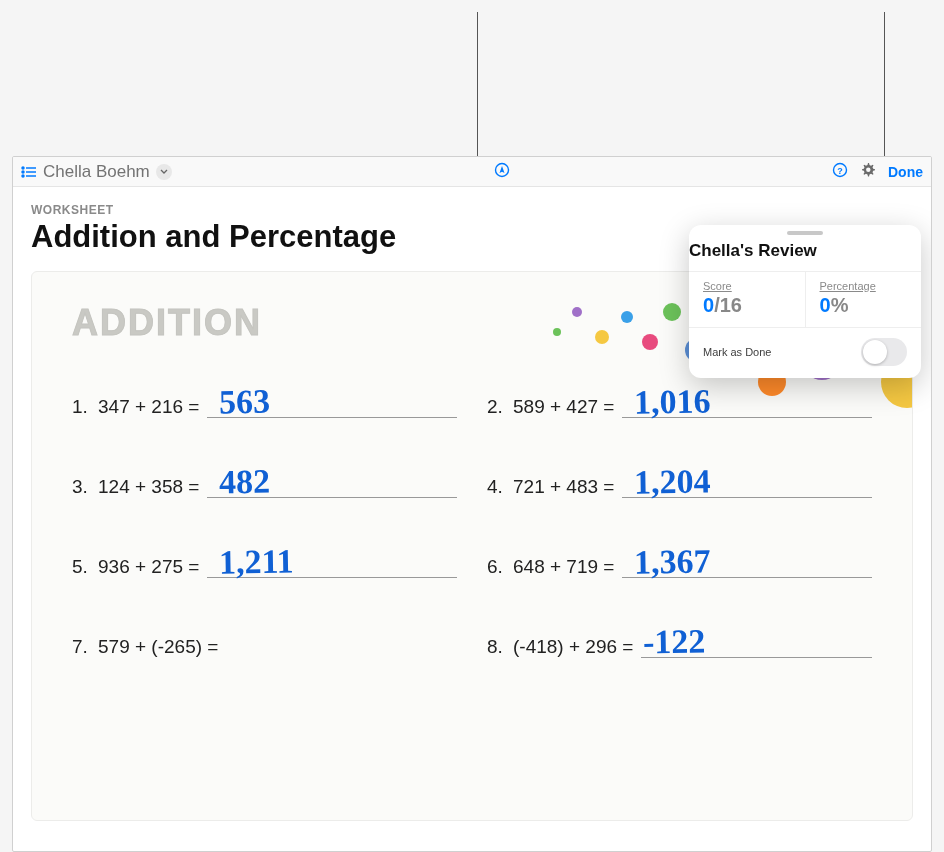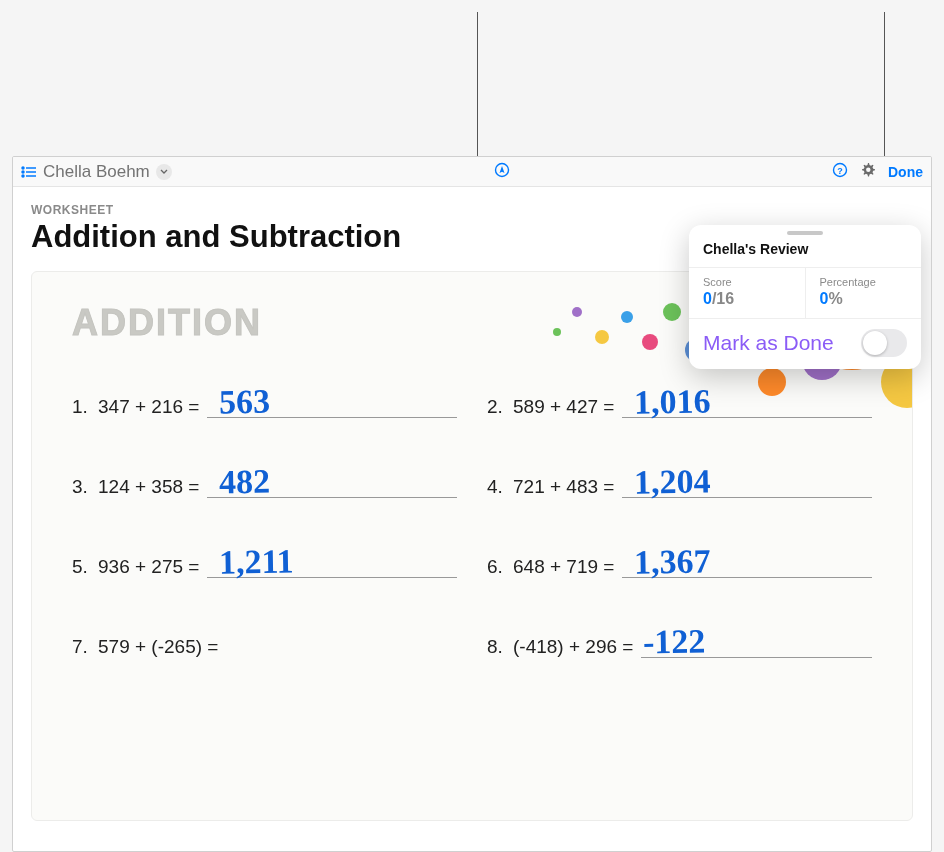--- a/index.html
+++ b/index.html
@@ -151,42 +151,42 @@
       border-radius: 12px;
       box-shadow: 0 8px 30px rgba(0,0,0,0.22);
       z-index: 20;
       overflow: hidden;
     }
     .review-grabber {
       width: 36px; height: 4px; background: #c8c8c8; border-radius: 2px;
       margin: 6px auto 4px auto;
     }
     .review-title {
-      font-size: 14px; font-weight: 700; color: #111;
-      padding: 2px 14px 10px 14px;
+      font-size: 17px; font-weight: 700; color: #111;
+      padding: 2px 14px 10px 0;
     }
     .review-stats {
       display: flex;
       border-top: 1px solid #eee;
       border-bottom: 1px solid #eee;
     }
     .stat {
       flex: 1;
       padding: 8px 14px 10px 14px;
     }
     .stat + .stat { border-left: 1px solid #eee; }
-    .stat-label { font-size: 11px; color: #8a8a8a; margin-bottom: 2px; }
-    .stat-value { font-size: 16px; font-weight: 700; }
+    .stat-label { font-size: 11px; color: #8a8a8a; margin-bottom: 2px; text-decoration: underline; }
+    .stat-value { font-size: 20px; font-weight: 700; }
     .stat-value .primary { color: #007aff; }
     .stat-value .secondary { color: #888; font-weight: 600; }
     .mark-done-row {
       display: flex; align-items: center; justify-content: space-between;
       padding: 10px 14px 12px 14px;
     }
-    .mark-done-label { font-size: 21px; color: #8b5cf6; }
+    .mark-done-label { font-size: 11px; color: #404040; }
     .switch {
       width: 46px; height: 28px; background: #e9e9eb; border-radius: 14px;
       position: relative;
     }
     .switch-knob {
       position: absolute; left: 2px; top: 2px;
       width: 24px; height: 24px; background: #fff; border-radius: 12px;
       box-shadow: 0 1px 3px rgba(0,0,0,0.25);
     }
   </style>
@@ -241,21 +241,21 @@
             <path d="M8 1 L9 1 L9.5 3 L11 3.8 L12.8 2.8 L13.5 3.5 L12.5 5.3 L13.2 6.8 L15 7.2 L15 8.2 L13.2 8.8 L12.5 10.3 L13.5 12 L12.8 12.8 L11 11.8 L9.5 12.6 L9 14.5 L8 14.5 L7.5 12.6 L6 11.8 L4.2 12.8 L3.5 12 L4.5 10.3 L3.8 8.8 L2 8.2 L2 7.2 L3.8 6.8 L4.5 5.3 L3.5 3.5 L4.2 2.8 L6 3.8 L7.5 3 Z" fill="#6b6b6b"></path>
             <circle cx="8.3" cy="7.8" r="2.2" fill="#f9f9f9"></circle>
           </svg>
       </span>
       <span class="done-btn">Done</span>
     </div>
   </div>
 
   <div class="content">
     <div class="doctype-label">WORKSHEET</div>
-    <div class="doc-title">Addition and Subtraction</div>
+    <div class="doc-title">Addition and Percentage</div>
 
     <div class="worksheet-body">
       <div class="circles" id="circles">
           <div class="circle" style="left: 272px; top: 12px; width: 116px; height: 116px; background: rgb(255, 138, 42);"></div>
           <div class="circle" style="left: 359px; top: 114px; width: 52px; height: 52px; background: rgb(245, 200, 66);"></div>
           <div class="circle" style="left: 252px; top: 17px; width: 36px; height: 36px; background: rgb(232, 75, 126);"></div>
           <div class="circle" style="left: 280px; top: 98px; width: 40px; height: 40px; background: rgb(160, 112, 200);"></div>
           <div class="circle" style="left: 219px; top: 76px; width: 32px; height: 32px; background: rgb(58, 160, 232);"></div>
           <div class="circle" style="left: 186px; top: 41px; width: 28px; height: 28px; background: rgb(108, 194, 90);"></div>
           <div class="circle" style="left: 163px; top: 96px; width: 24px; height: 24px; background: rgb(91, 143, 214);"></div>

